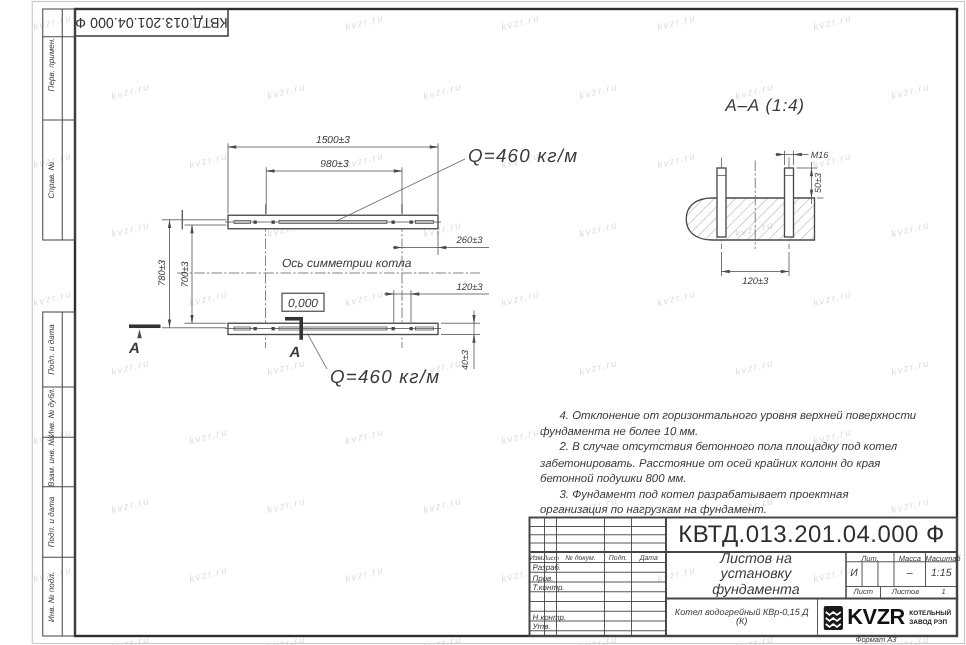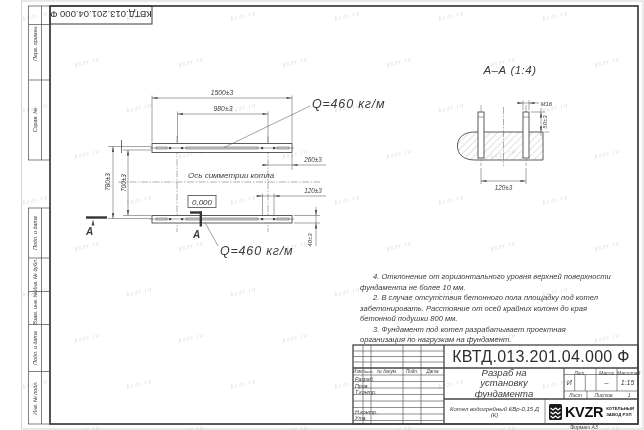--- a/index.html
+++ b/index.html
@@ -325,21 +325,21 @@
 
   <div class="abs it" style="left:360px;top:272px;width:252px;font-size:7.6px;line-height:10.5px">
     <p style="margin:0;text-indent:13px">4. Отклонение от горизонтального уровня верхней поверхности фундамента не более 10 мм.</p>
     <p style="margin:0;text-indent:13px">2. В случае отсутствия бетонного пола площадку под котел забетонировать. Расстояние от осей крайних колонн до края бетонной подушки 800 мм.</p>
     <p style="margin:0;text-indent:13px">3. Фундамент под котел разрабатывает проектная организация по нагрузкам на фундамент.</p>
   </div>
 
   <div class="abs flex" style="left:444px;top:345px;width:194px;height:23px;font-size:16px;letter-spacing:0.3px;color:#2d2d2d">КВТД.013.201.04.000 Ф</div>
 
   <div class="abs flex it" style="left:444px;top:368px;width:120px;height:31px;font-size:9.5px;line-height:10.3px;text-align:center">
-    <span style="display:block;width:78px">Разраб на установку фундамента</span>
+    <span style="display:block;width:78px">Листов на установку фундамента</span>
   </div>
 
   <div class="abs tb-small" style="left:353px;top:369px;width:10px">Изм.</div>
   <div class="abs tb-small" style="left:362px;top:369px;width:9px;font-size:4.1px">Лист</div>
   <div class="abs tb-small" style="left:371px;top:369px;width:32px">№ докум.</div>
   <div class="abs tb-small" style="left:403px;top:369px;width:18px">Подп.</div>
   <div class="abs tb-small" style="left:421px;top:369px;width:23px">Дата</div>
 
   <div class="abs tb-row" style="left:353px;top:376px">Разраб.</div>
   <div class="abs tb-row" style="left:353px;top:382.5px">Пров.</div>

